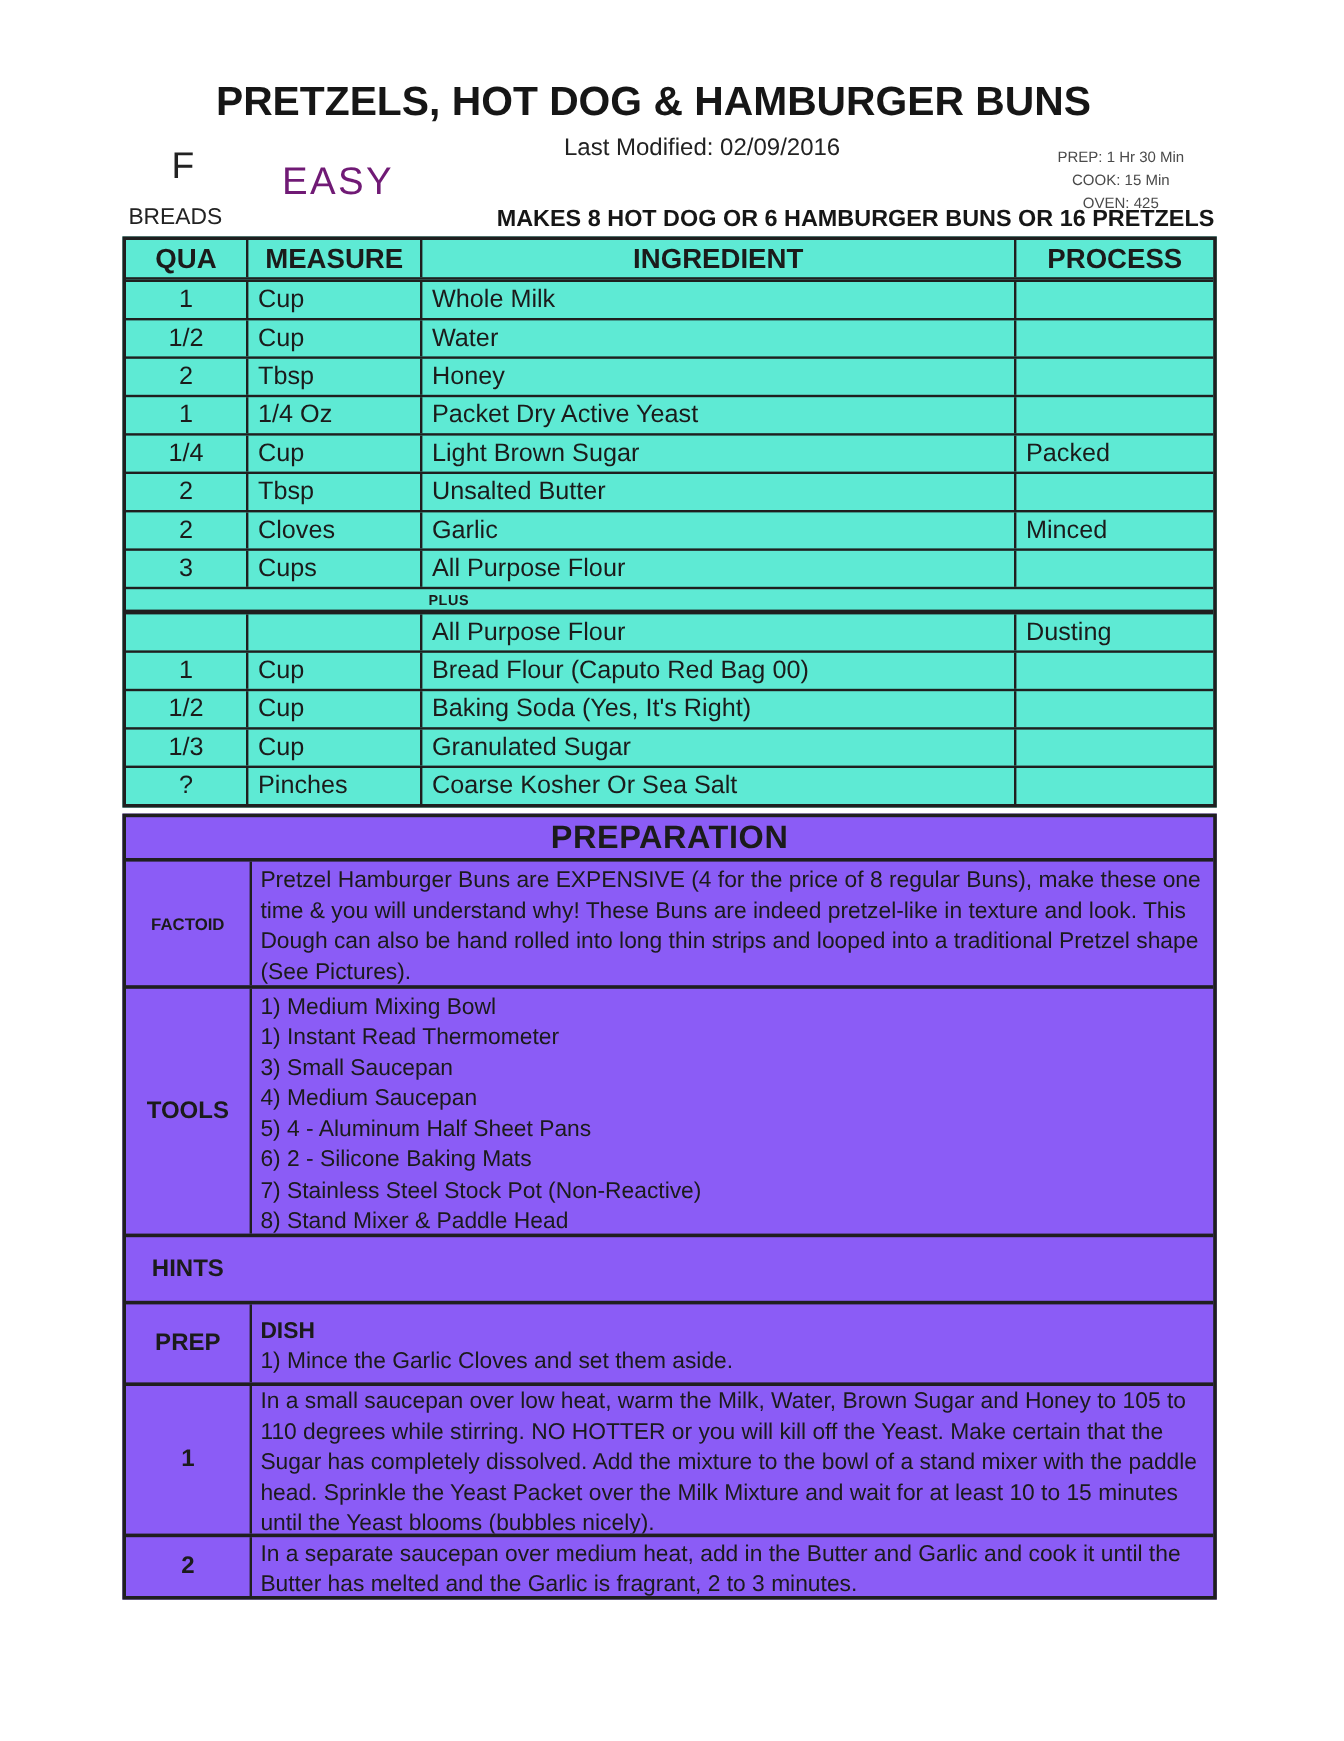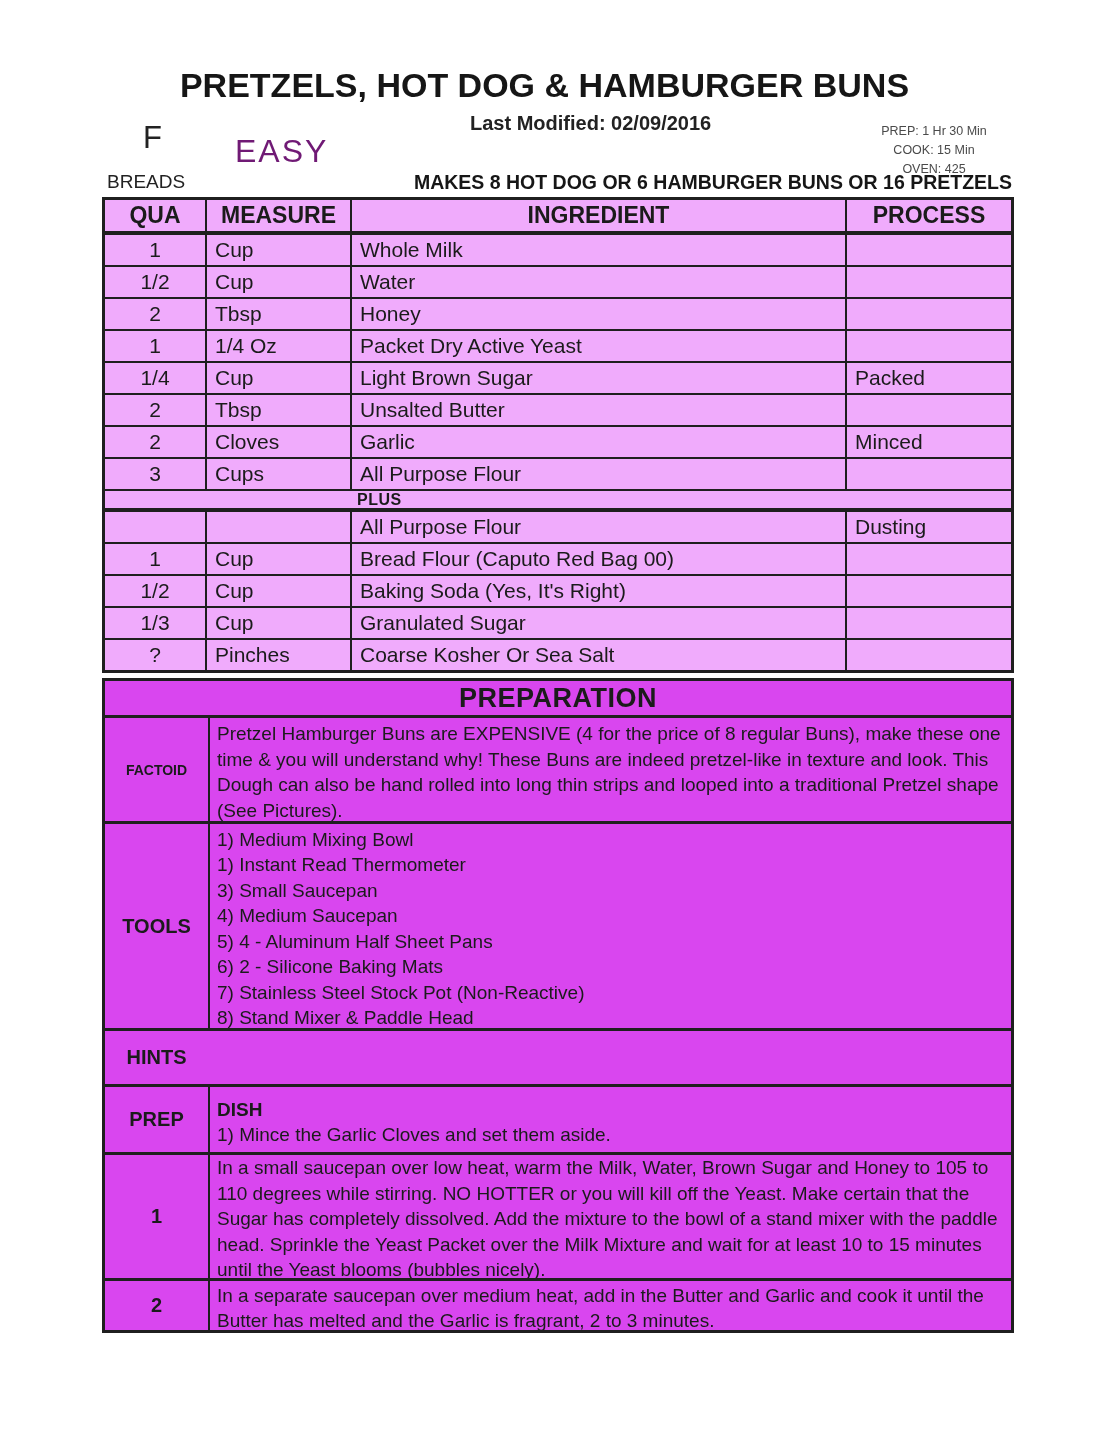--- a/index.html
+++ b/index.html
@@ -7,50 +7,50 @@
     width:1120px;height:1451px;background:#ffffff;position:relative;
     font-family:"Liberation Sans", sans-serif;color:#1b1b1b;
     -webkit-font-smoothing:antialiased;
   }
   .abs{position:absolute;}
   
   .title{
     left:0;top:66px;width:1089px;text-align:center;
     font-size:34px;font-weight:bold;letter-spacing:0px;color:#161616;
   }
-  .last-modified{left:470px;top:112px;font-size:20px;color:#222;font-weight:bold;}
+  .last-modified{left:470px;top:112px;font-size:20px;color:#222;}
   .meta-block{left:858px;top:110px;width:152px;text-align:center;
     font-size:12.5px;line-height:19px;color:#4a4a4a;margin-top:12px;}
   .cat-letter{left:143px;top:120px;font-size:31px;color:#222;}
   .difficulty{left:235px;top:117px;font-size:32px;letter-spacing:2px;color:#701a75;margin-top:16px;}
   .category{left:107px;top:171px;font-size:19px;color:#222;}
   .yield{left:390px;top:171px;width:622px;text-align:right;
     font-size:19.5px;font-weight:bold;color:#161616;}
 
   
   .ing-table{
     left:102px;top:197px;width:912px;box-sizing:border-box;
-    border:3px solid #1f1f1f;background:#f0abfc;
+    border:3px solid #1f1f1f;background:#5eead4;
   }
   .ing-row{display:grid;grid-template-columns:100px 145px 495px 1fr;
     height:32px;box-sizing:border-box;border-top:2px solid #1f1f1f;}
   .ing-row.hdr{height:33px;border-top:none;border-bottom:2px solid #1f1f1f;}
   .cell{display:flex;align-items:center;padding:0 8px;box-sizing:border-box;
     border-left:2px solid #1f1f1f;font-size:21px;white-space:nowrap;overflow:hidden;}
   .cell:first-child{border-left:none;}
   .cell.qua{justify-content:center;padding:0 2px;}
   .hdr .cell{font-weight:bold;justify-content:center;font-size:23px;}
   .plus-row{height:21px;box-sizing:border-box;border-top:2px solid #1f1f1f;
     border-bottom:2px solid #1f1f1f;display:flex;align-items:center;
-    padding-left:252px;font-size:16px;font-weight:bold;letter-spacing:0.5px;}
+    padding-left:252px;font-size:12px;font-weight:bold;letter-spacing:0.5px;}
 
   
   .prep-table{
     left:102px;top:678px;width:912px;box-sizing:border-box;
-    border:3px solid #1f1f1f;background:#d946ef;
+    border:3px solid #1f1f1f;background:#8b5cf6;
   }
   .prep-hdr{height:34px;display:flex;align-items:center;justify-content:center;
     font-size:27px;font-weight:bold;letter-spacing:0.5px;}
   .prep-row{display:grid;grid-template-columns:103px 1fr;
     box-sizing:border-box;border-top:3px solid #1f1f1f;}
   .prep-label{display:flex;align-items:center;justify-content:center;
     font-weight:bold;font-size:20px;}
   .prep-label.sm{font-size:14px;}
   .prep-content{border-left:2px solid #1f1f1f;padding:6px 10px 1px 7px;
     font-size:19px;line-height:25.5px;display:flex;flex-direction:column;

